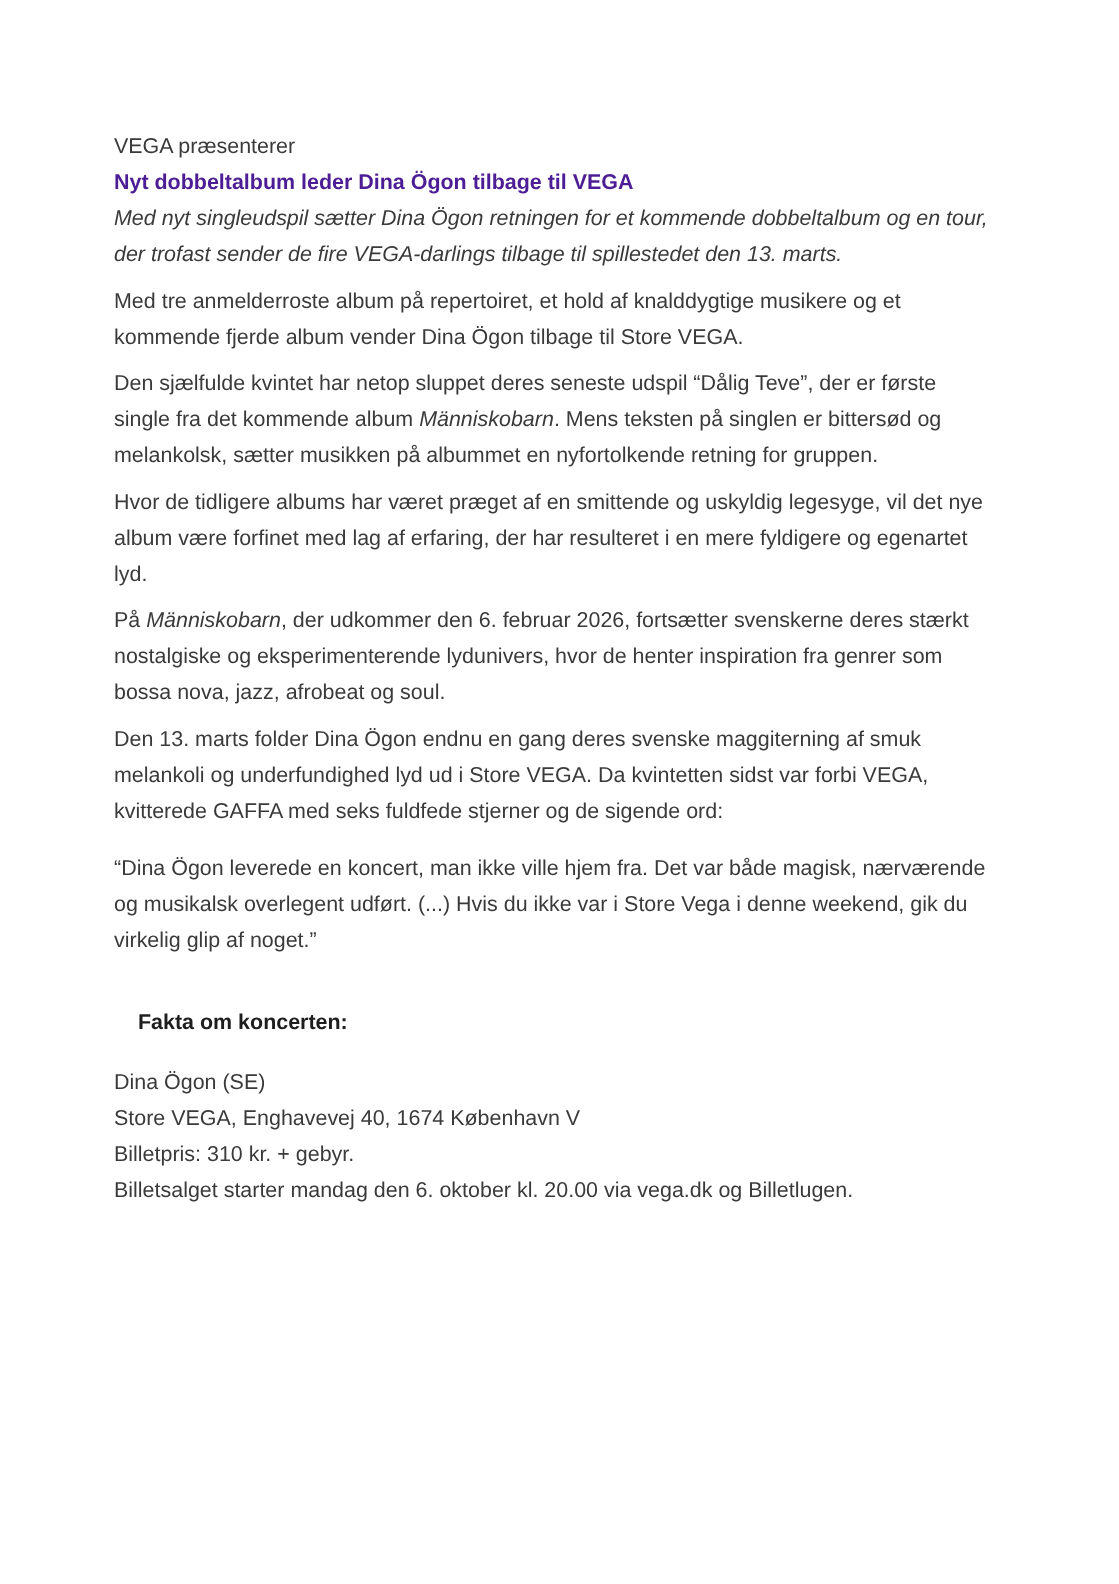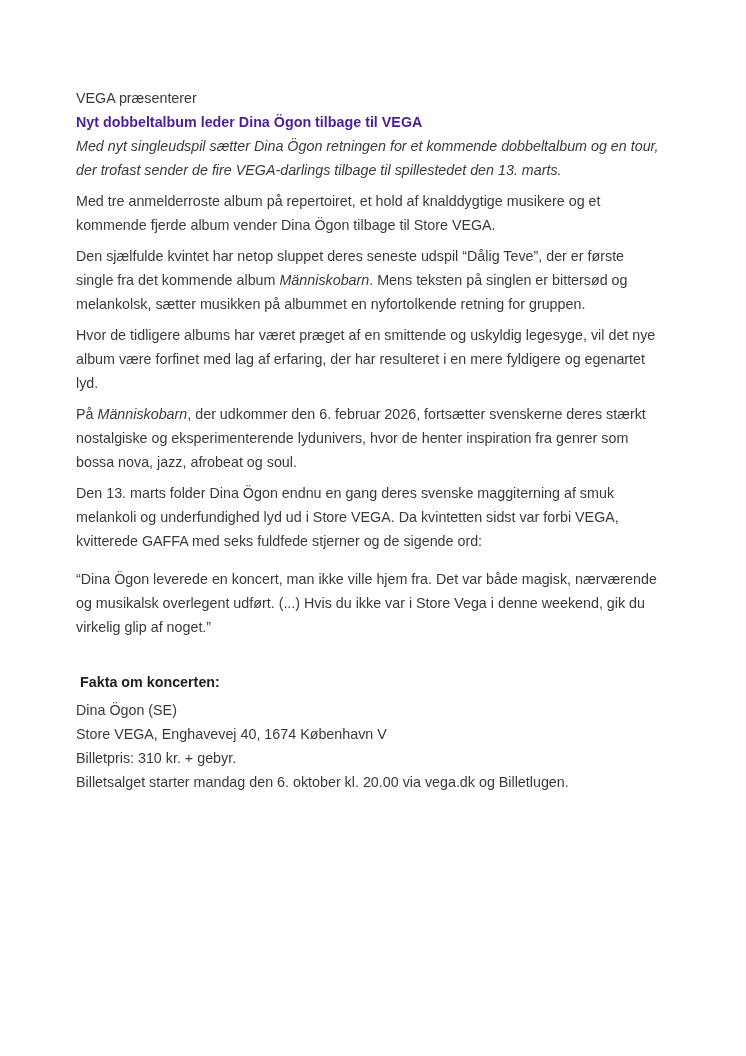--- a/index.html
+++ b/index.html
@@ -13,21 +13,21 @@
     height: 1056px;
     box-sizing: border-box;
     background: #ffffff;
     padding: 86px 86px 0 76px;
     font-family: "Liberation Sans", "DejaVu Sans", sans-serif;
     font-size: 14.3px;
     line-height: 24px;
     color: #3a3a3a;
     overflow: hidden;
   }
-  .page p { margin: 4px; }
+  .page p { margin: 16px; }
   .header-block p { margin: 0; }
   .headline {
     font-weight: 700;
     color: #4c1d95;
   }
   .subtitle {
     font-style: italic;
     margin-bottom: 7px !important;
   }
   .para { margin: 0 0 7px 0 !important; }

